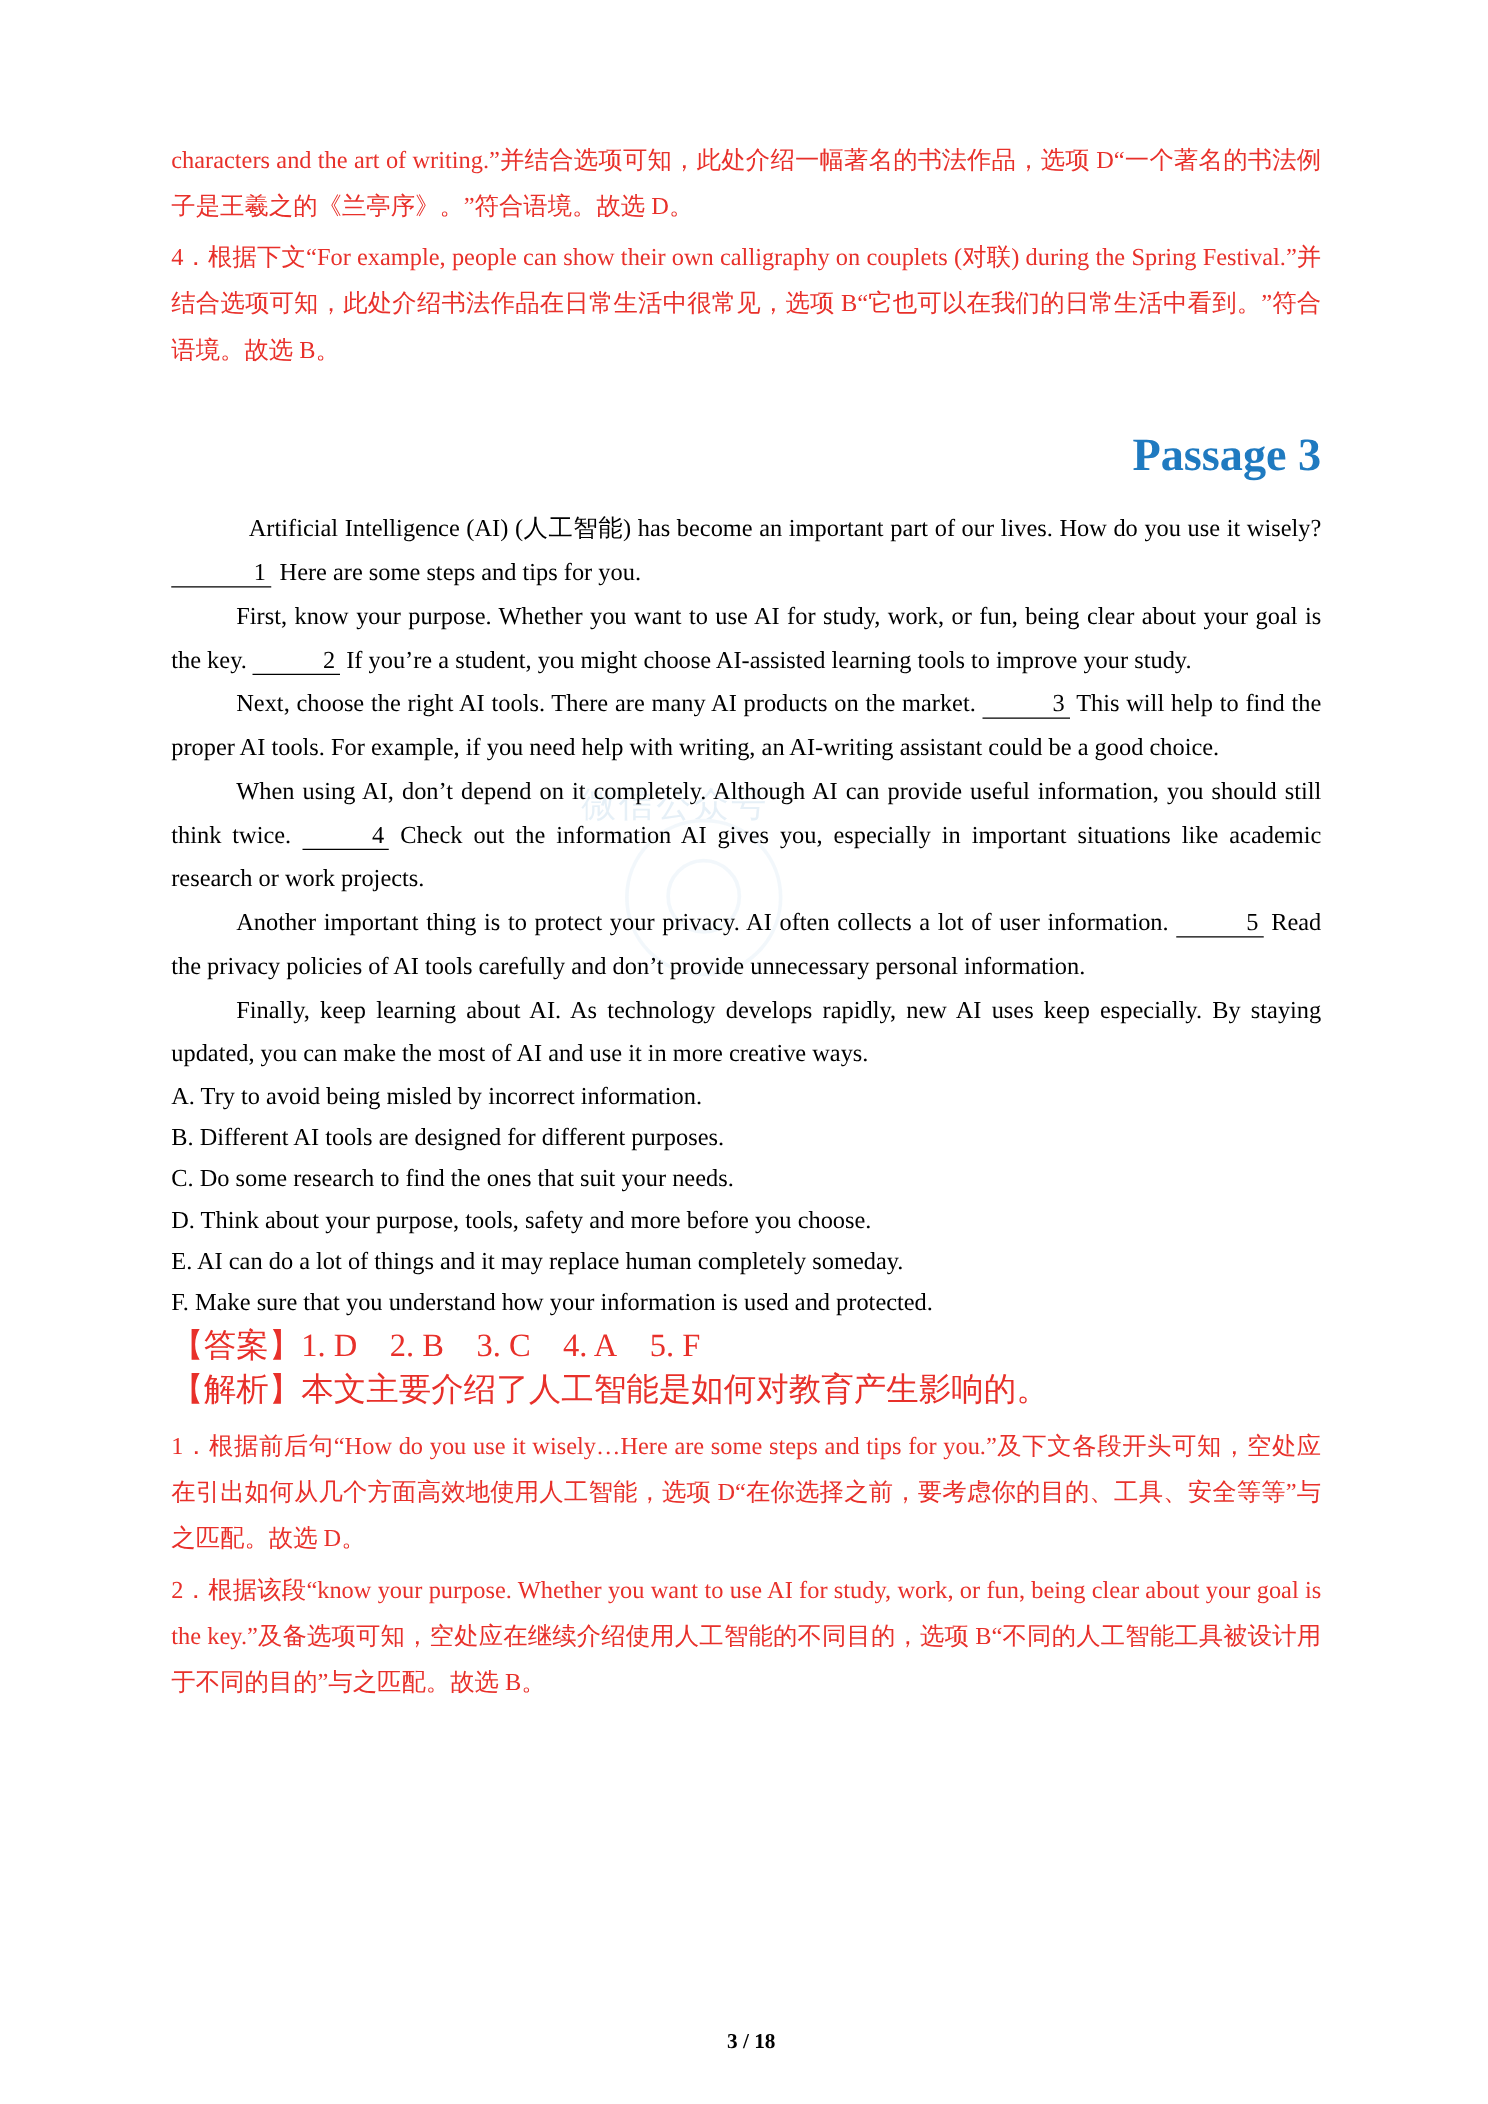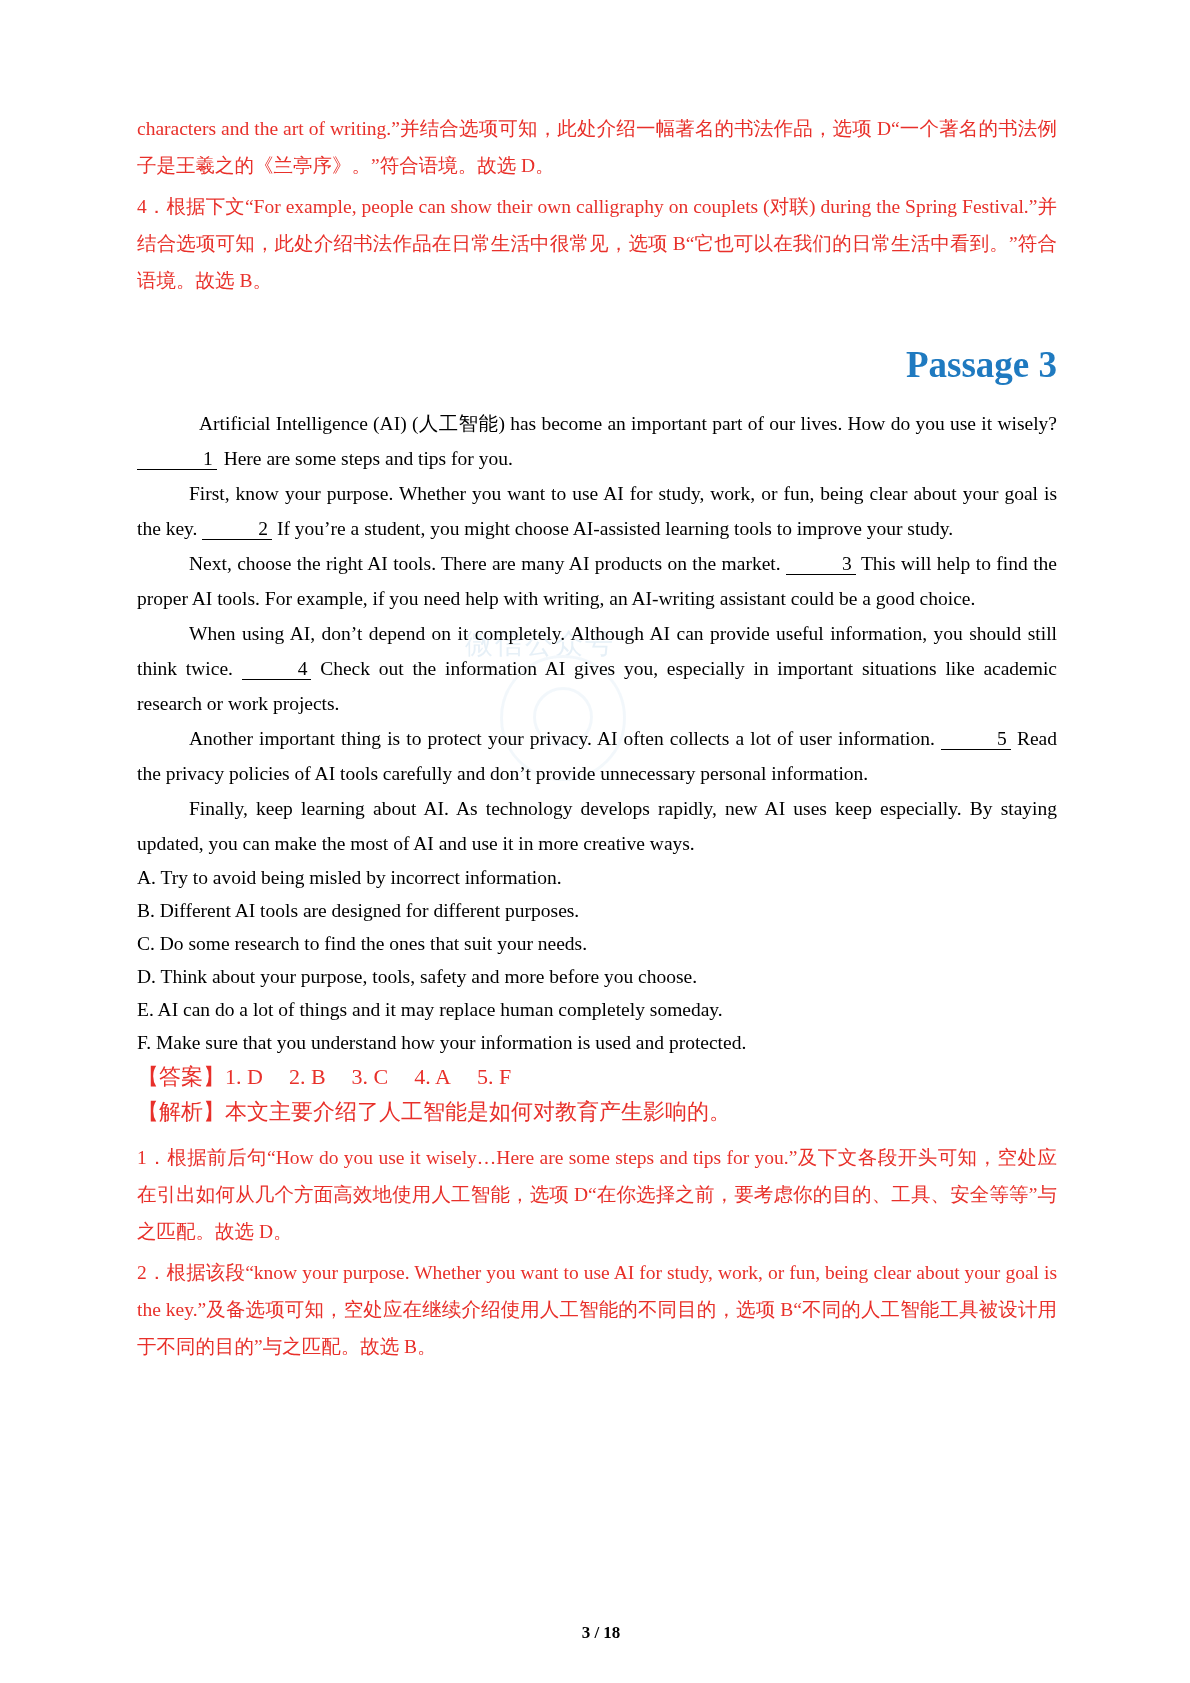--- a/index.html
+++ b/index.html
@@ -66,21 +66,21 @@
   .blank.lead {
     min-width: 30px;
     margin-right: 2px;
   }
   .option-line {
     font-size: 19.5px;
     line-height: 33px;
     margin: 0;
   }
   .answer-line {
-    font-size: 22px;
+    font-size: 26px;
     line-height: 35px;
     margin: 0;
     color: #e8302a;
   }
   .ans-sp {
     display: inline-block;
     width: 26px;
   }
   .footer {
     position: absolute;

